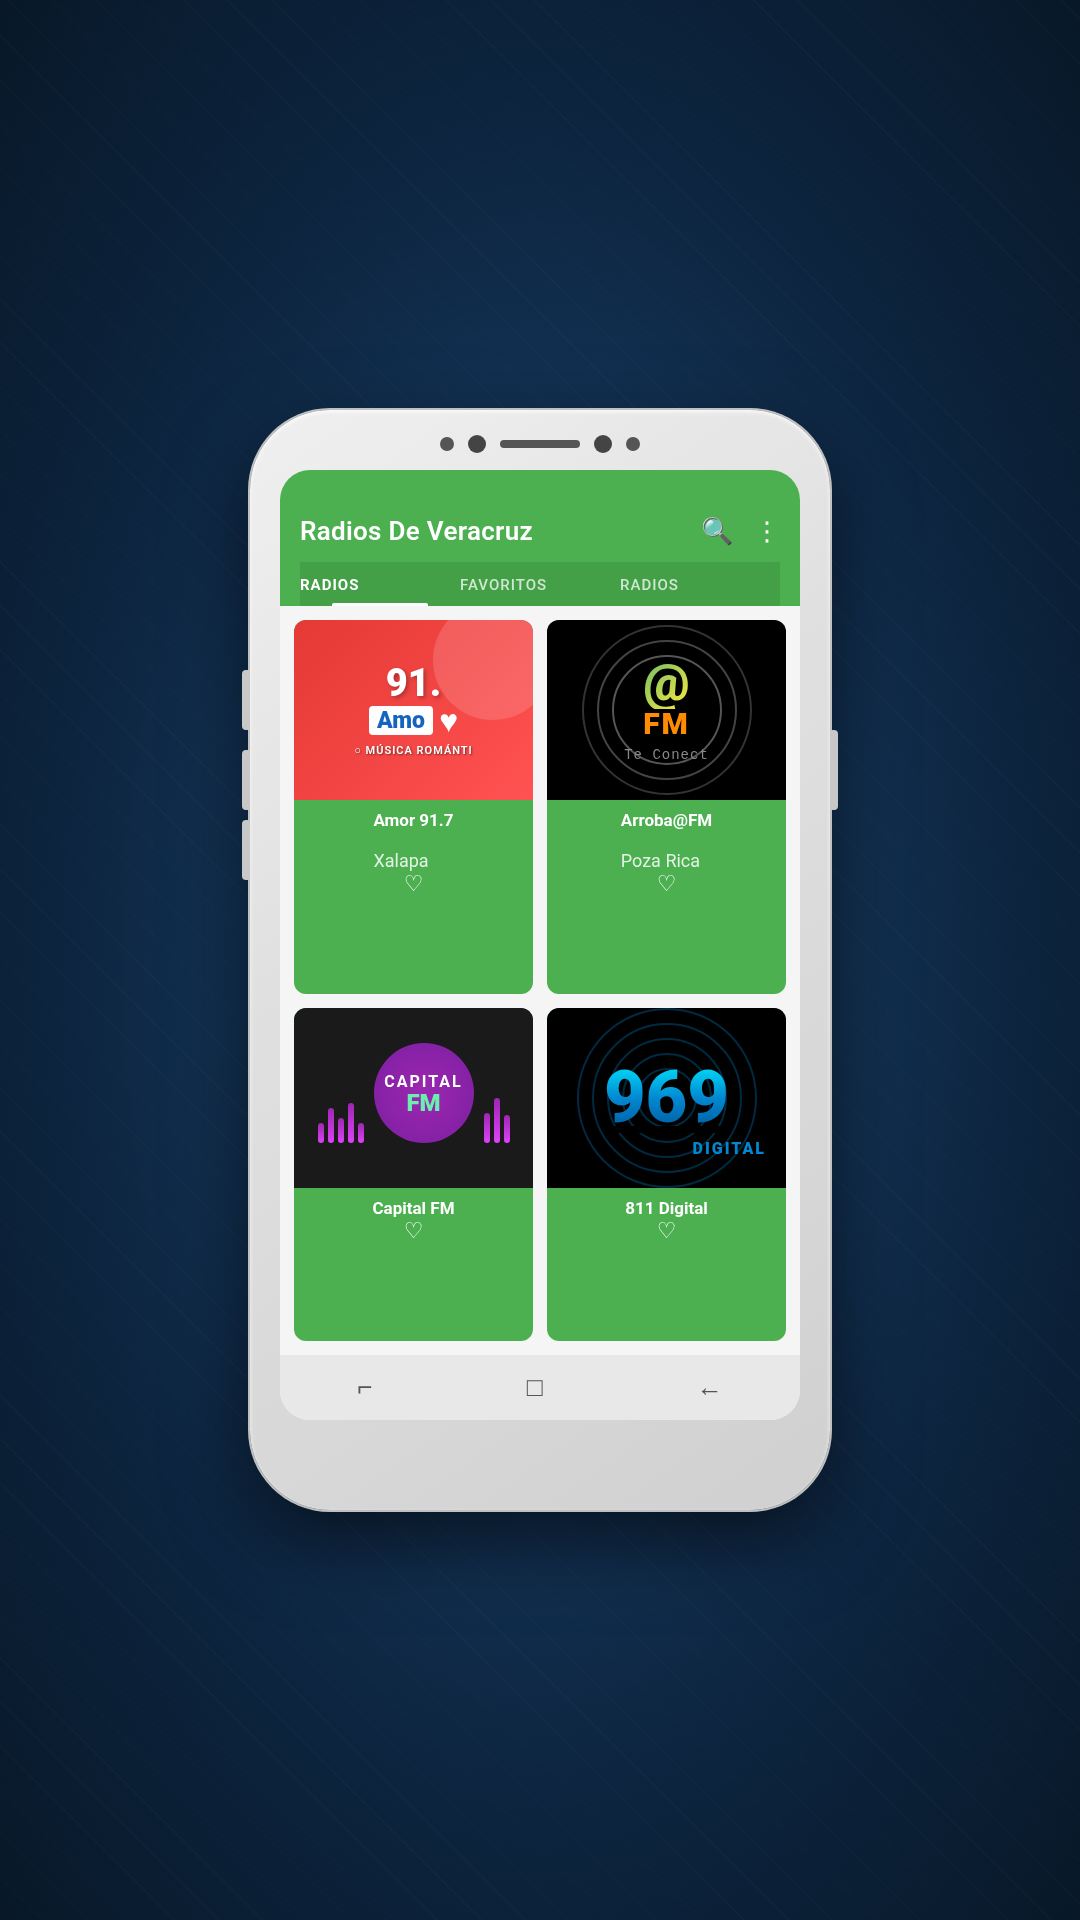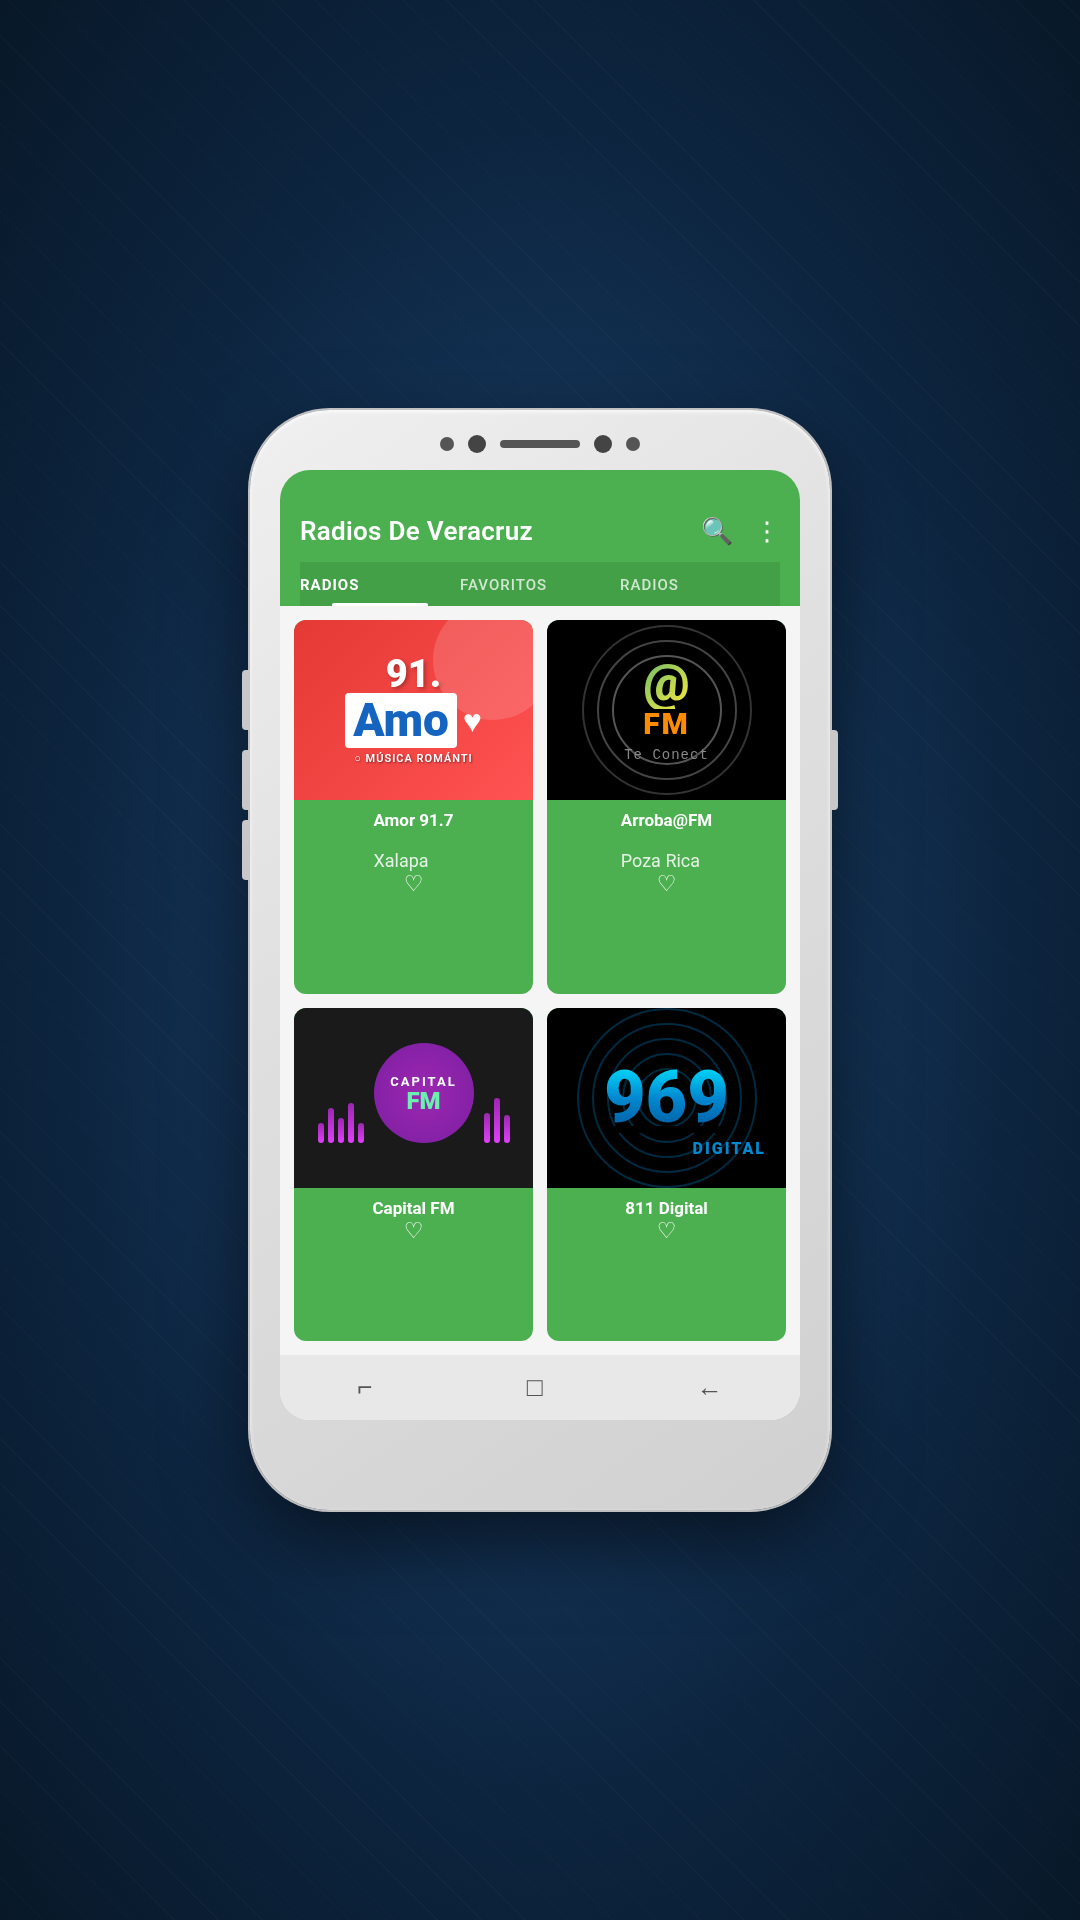--- a/index.html
+++ b/index.html
@@ -251,21 +251,21 @@
     }
 
     .amor-text {
       display: flex;
       align-items: center;
       gap: 6px;
     }
 
     .amor-brand {
       color: #1565c0;
-      font-size: 46px;
+      font-size: 23px;
       font-weight: 900;
       background: white;
       padding: 2px 8px;
       border-radius: 4px;
       line-height: 1.1;
     }
 
     .amor-heart {
       color: white;
       font-size: 32px;
@@ -337,21 +337,21 @@
       background: radial-gradient(ellipse at center, #9c27b0 0%, #7b1fa2 100%);
       border-radius: 50%;
       display: flex;
       flex-direction: column;
       align-items: center;
       justify-content: center;
     }
 
     .capital-text-small {
       color: white;
-      font-size: 13px;
+      font-size: 16px;
       font-weight: 700;
       letter-spacing: 2px;
     }
 
     .capital-text-fm {
       color: #69f0ae;
       font-size: 24px;
       font-weight: 900;
       line-height: 1;
     }

